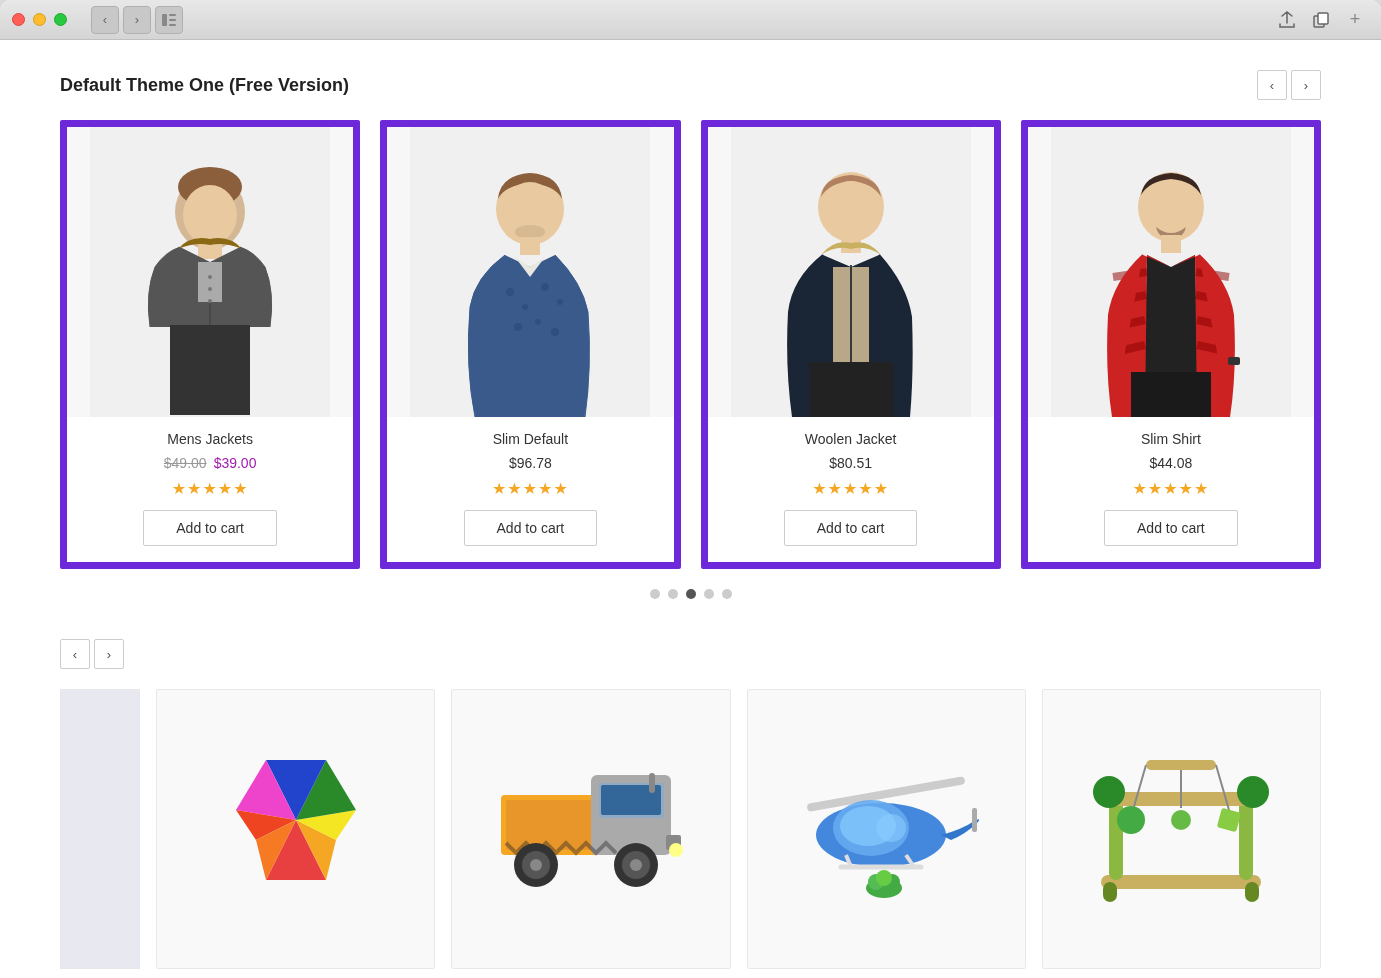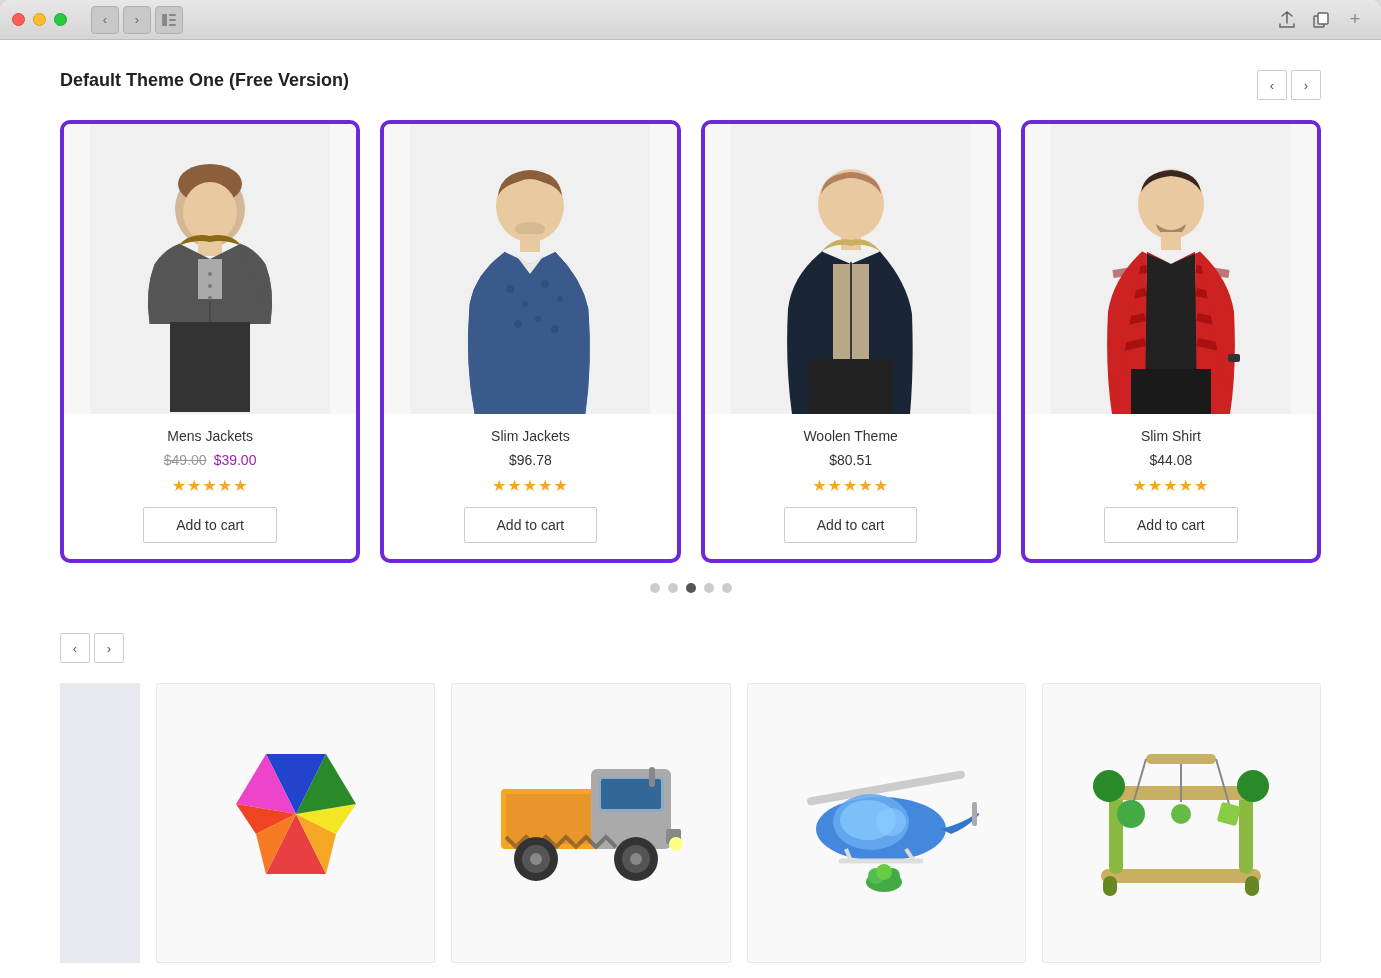--- a/index.html
+++ b/index.html
@@ -89,21 +89,21 @@
     }
 
     
     .section {
       margin-bottom: 40px;
     }
 
     .section-header {
       display: flex;
       justify-content: space-between;
-      align-items: flex-start;
+      align-items: center;
       margin-bottom: 20px;
     }
 
     .section-title {
       font-size: 18px;
       font-weight: 600;
       color: #222;
     }
 
     .carousel-nav {
@@ -126,22 +126,22 @@
     }
 
     
     .products-grid {
       display: grid;
       grid-template-columns: repeat(4, 1fr);
       gap: 20px;
     }
 
     .product-card {
-      border: 4px solid #6d28d9;
-      border-radius: 10px;
+      border: 7px solid #6d28d9;
+      border-radius: 2px;
       overflow: hidden;
       text-align: center;
       padding-bottom: 16px;
       background: #fff;
     }
 
     .product-image-container {
       width: 100%;
       height: 290px;
       background: #f7f7f7;
@@ -363,21 +363,21 @@
               <circle cx="128" cy="195" r="3" fill="#2a4a7c" opacity="0.7"></circle>
               <circle cx="145" cy="205" r="4" fill="#2a4a7c" opacity="0.7"></circle>
 
               <path d="M105 130 L120 150 L135 130 L120 140Z" fill="#e8e8e0"></path>
 
               <path d="M65 290 Q55 240 60 180 Q65 150 95 128" fill="#3a5a8c" stroke="#3a5a8c" stroke-width="1"></path>
 
               <path d="M175 290 Q182 240 178 185 Q172 155 145 128" fill="#3a5a8c" stroke="#3a5a8c" stroke-width="1"></path>
             </svg>
           </div>
-          <p class="product-name">Slim Jackets</p>
+          <p class="product-name">Slim Default</p>
           <div class="product-price">
             <span class="price-only">$96.78</span>
           </div>
           <div class="stars">★★★★★</div>
           <button class="add-to-cart-btn">Add to cart</button>
         </div>
 
         <div class="product-card">
           <div class="product-image-container">
             <svg viewBox="0 0 240 290" xmlns="http://www.w3.org/2000/svg" width="240" height="290">
@@ -400,21 +400,21 @@
 
               <path d="M62 290 Q55 240 58 185 Q62 152 92 128" fill="#1a2535" stroke="#1a2535" stroke-width="2"></path>
 
               <path d="M178 290 Q182 245 180 190 Q175 158 148 128" fill="#1a2535" stroke="#1a2535" stroke-width="2"></path>
 
               <line x1="120" y1="138" x2="120" y2="290" stroke="#0a1525" stroke-width="1.5"></line>
 
               <rect x="78" y="235" width="84" height="55" fill="#222"></rect>
             </svg>
           </div>
-          <p class="product-name">Woolen Theme</p>
+          <p class="product-name">Woolen Jacket</p>
           <div class="product-price">
             <span class="price-only">$80.51</span>
           </div>
           <div class="stars">★★★★★</div>
           <button class="add-to-cart-btn">Add to cart</button>
         </div>
 
         <div class="product-card">
           <div class="product-image-container">
             <svg viewBox="0 0 240 290" xmlns="http://www.w3.org/2000/svg" width="240" height="290">

